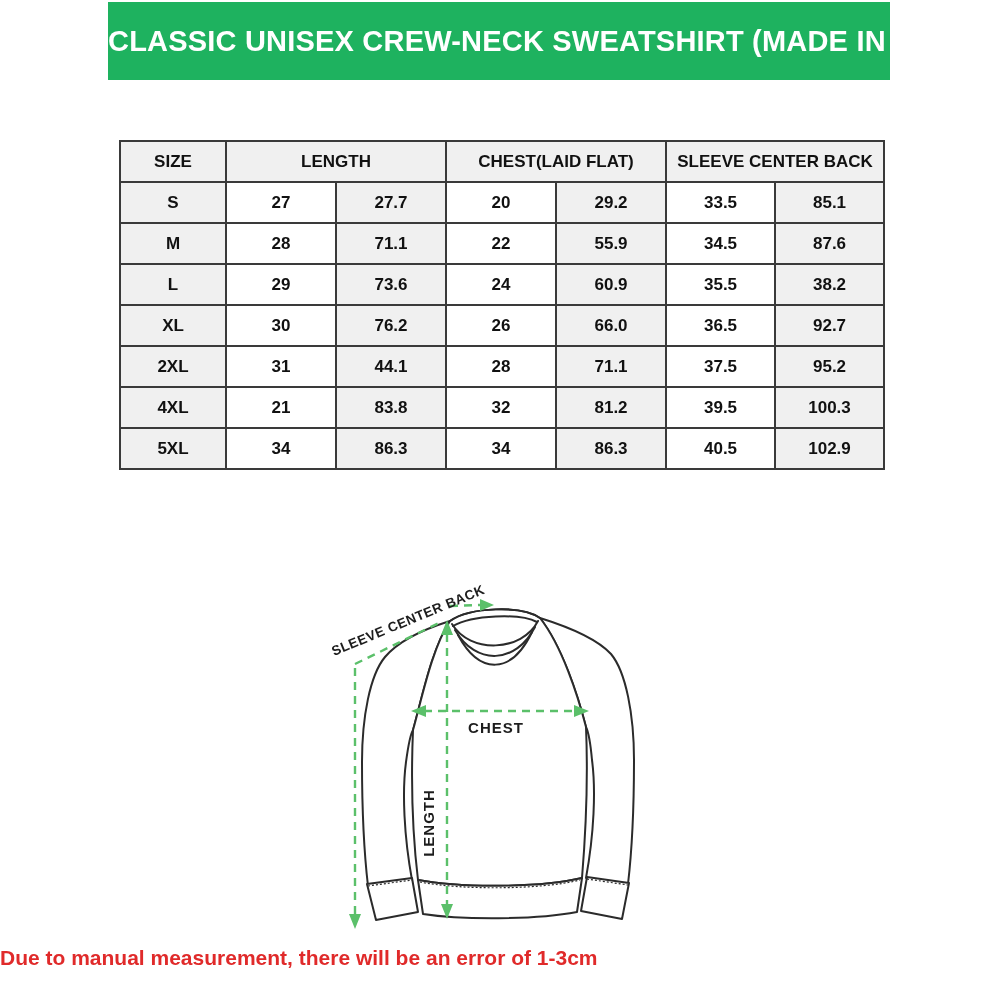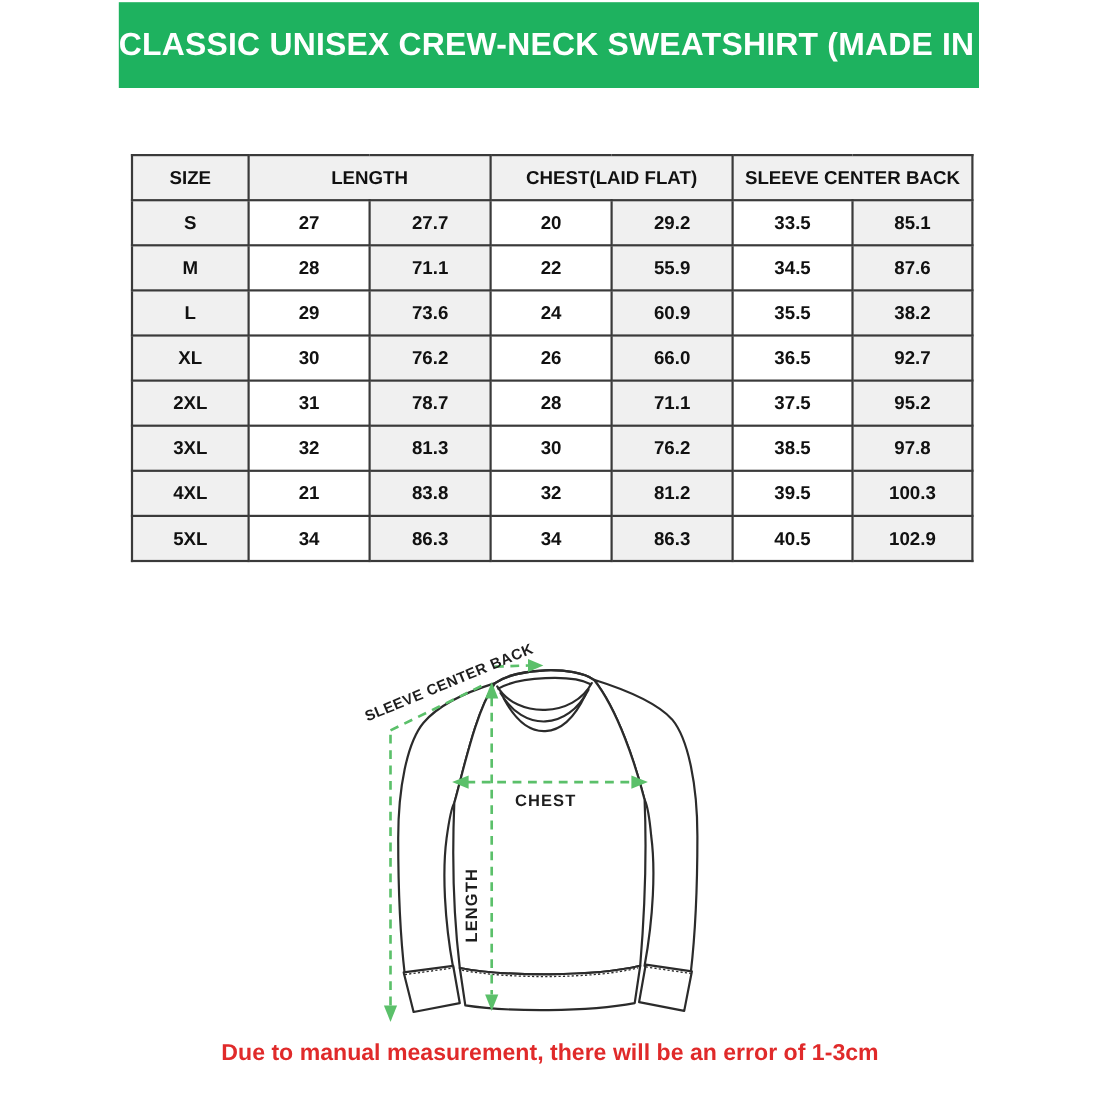--- a/index.html
+++ b/index.html
@@ -41,21 +41,20 @@
   .diagram svg{display:block;width:400px;height:368px;}
   .garment{fill:#ffffff;stroke:#2b2b2b;stroke-width:2;stroke-linejoin:round;stroke-linecap:round;}
   .garment-line{fill:none;stroke:#2b2b2b;stroke-width:2;stroke-linejoin:round;stroke-linecap:round;}
   .seam{fill:none;stroke:#2b2b2b;stroke-width:1.2;stroke-dasharray:2 2;}
   .measure{fill:none;stroke:#5bc06a;stroke-width:2.4;stroke-dasharray:8 6;}
   .arrowhead{fill:#5bc06a;stroke:none;}
   .dlabel{fill:#1d1d1d;font-family:"Liberation Sans", sans-serif;font-weight:bold;}
   
   .note{
     position:absolute;left:0;top:946px;width:1000px;
-    text-align:center;
     color:#e02a2a;font-size:21px;font-weight:bold;
   }
 </style>
 </head>
 <body>
 
 <div class="page">
 
   <div class="banner">
     <div class="title">CLASSIC UNISEX CREW-NECK SWEATSHIRT (MADE IN US)</div>
@@ -111,34 +110,25 @@
           <td>30</td>
           <td class="g">76.2</td>
           <td>26</td>
           <td class="g">66.0</td>
           <td>36.5</td>
           <td class="g">92.7</td>
         </tr>
         <tr>
           <td class="g">2XL</td>
           <td>31</td>
-          <td class="g">78.7</td>
+          <td class="g">44.1</td>
           <td>28</td>
           <td class="g">71.1</td>
           <td>37.5</td>
           <td class="g">95.2</td>
-        </tr>
-        <tr>
-          <td class="g">3XL</td>
-          <td>32</td>
-          <td class="g">81.3</td>
-          <td>30</td>
-          <td class="g">76.2</td>
-          <td>38.5</td>
-          <td class="g">97.8</td>
         </tr>
         <tr>
           <td class="g">4XL</td>
           <td>21</td>
           <td class="g">83.8</td>
           <td>32</td>
           <td class="g">81.2</td>
           <td>39.5</td>
           <td class="g">100.3</td>
         </tr>

